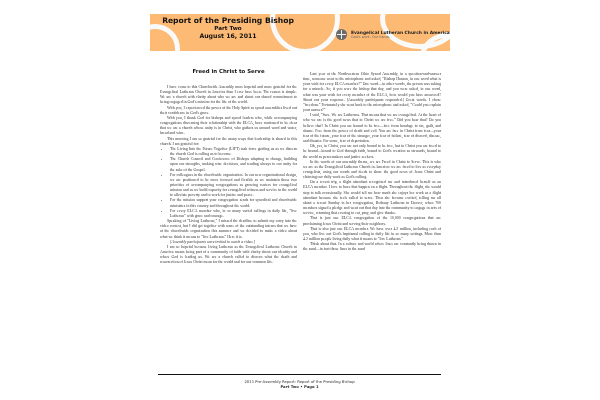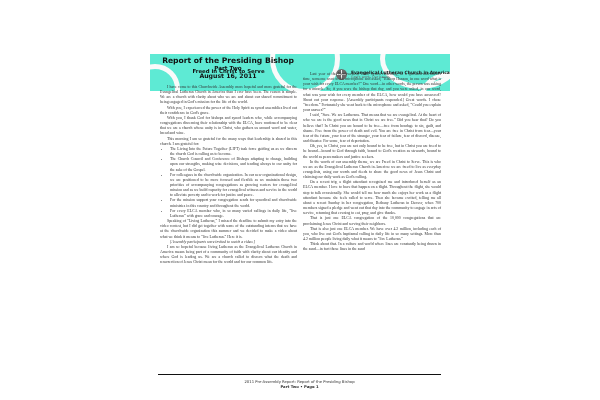--- a/index.html
+++ b/index.html
@@ -1,19 +1,19 @@
 <!DOCTYPE html>
 <html><head>
 <meta charset="utf-8">
 <style>
   html, body { margin:0; padding:0; background:#ffffff; }
   body { width:600px; height:400px; position:relative; overflow:hidden; font-family:"Liberation Serif", serif; color:#222; }
   .header-band {
     position:absolute; left:150px; top:14px; width:300px; height:37px;
-    background:#5eead4; overflow:hidden;margin-top:40px;
+    background:#fdba74; overflow:hidden;
   }
   .swirl { position:absolute; border-radius:50%; border:5px solid #fafafa; }
   .title-block { position:absolute; left:0; top:2px; width:156px; text-align:center;
     font-family:"DejaVu Sans", sans-serif; font-weight:bold; color:#111; }
   .title-block .t1 { font-size:7.6px; line-height:9px; }
   .title-block .t2 { font-size:5.6px; line-height:7px; }
   .title-block .t3 { font-size:6.2px; line-height:8px; }
   .logo { position:absolute; left:186px; top:15px; display:flex; align-items:center; }
   .logo-mark { width:11px; height:11px; border-radius:50%; background:#6a6a6a; position:relative; margin-right:4px; }
   .logo-mark::before { content:""; position:absolute; left:5px; top:1px; width:1px; height:9px; background:#f0f0f0; }

